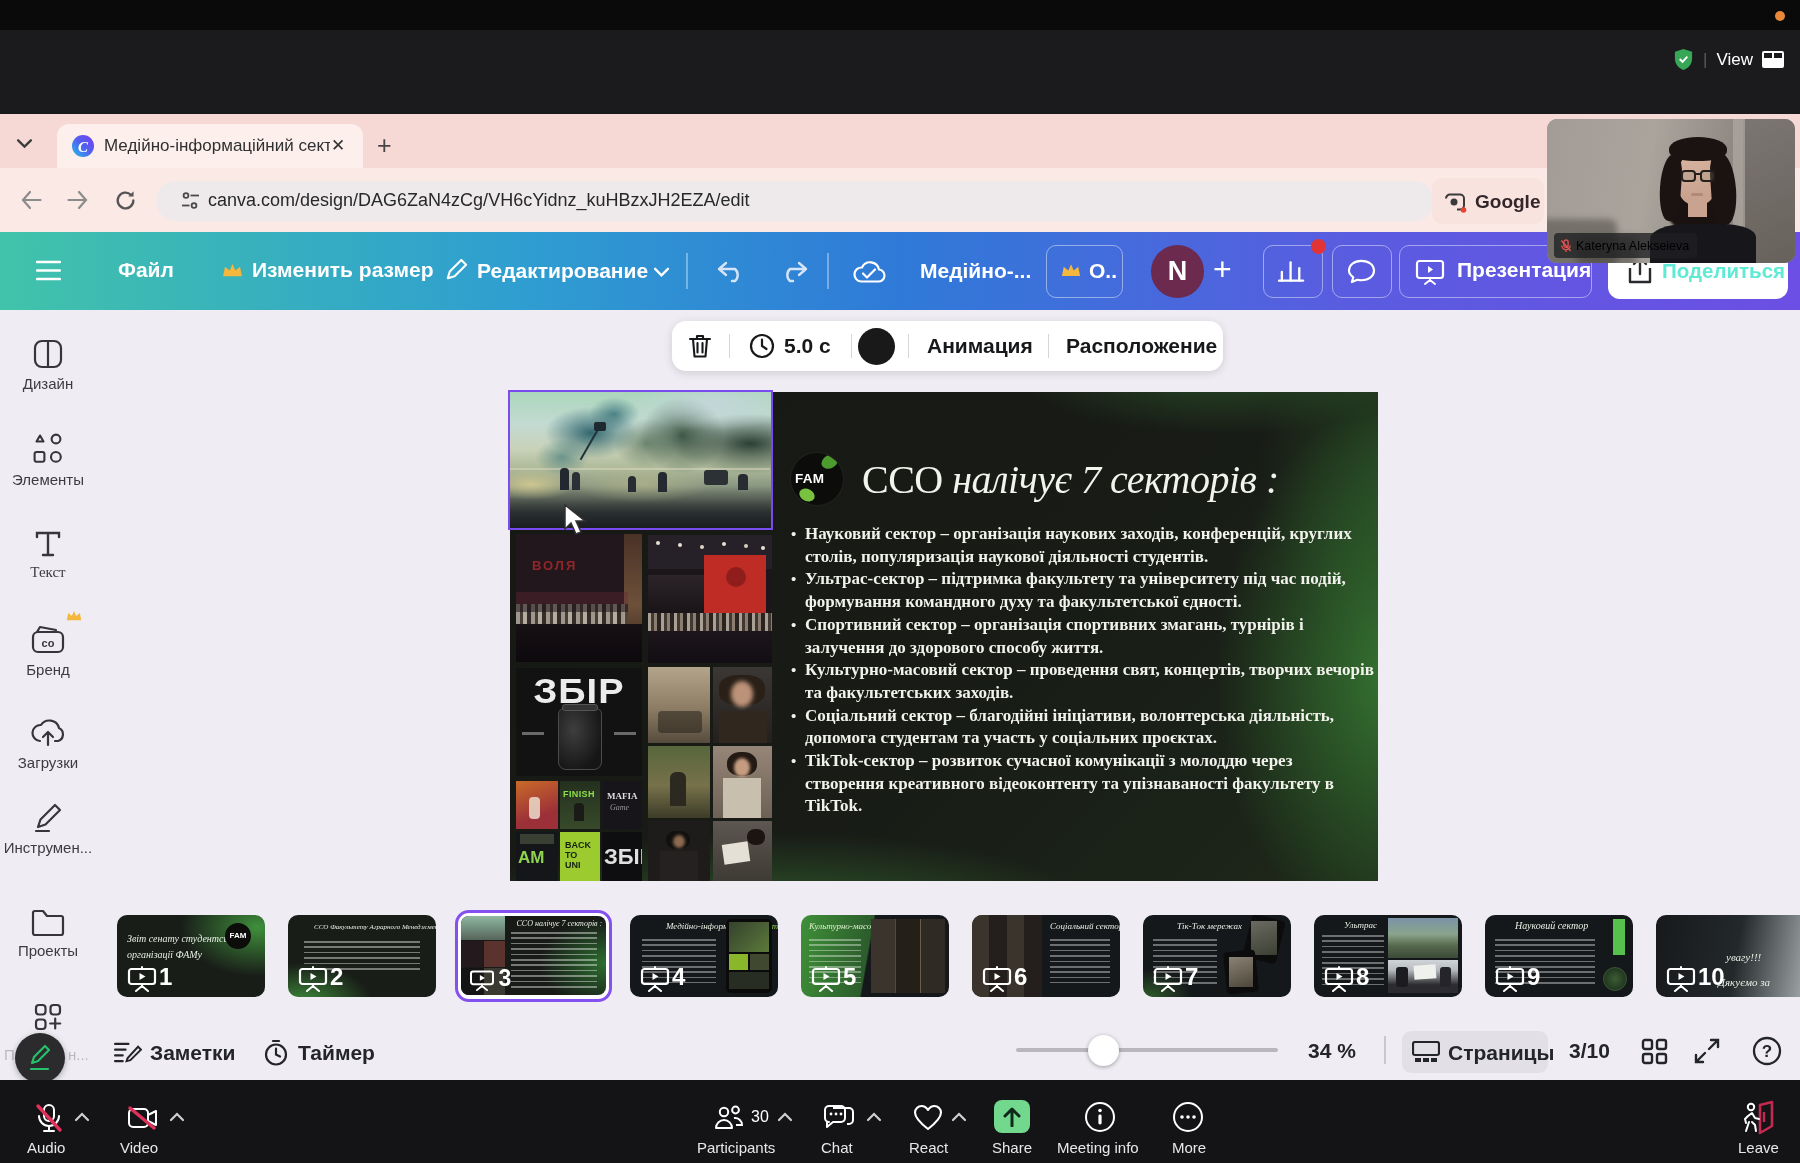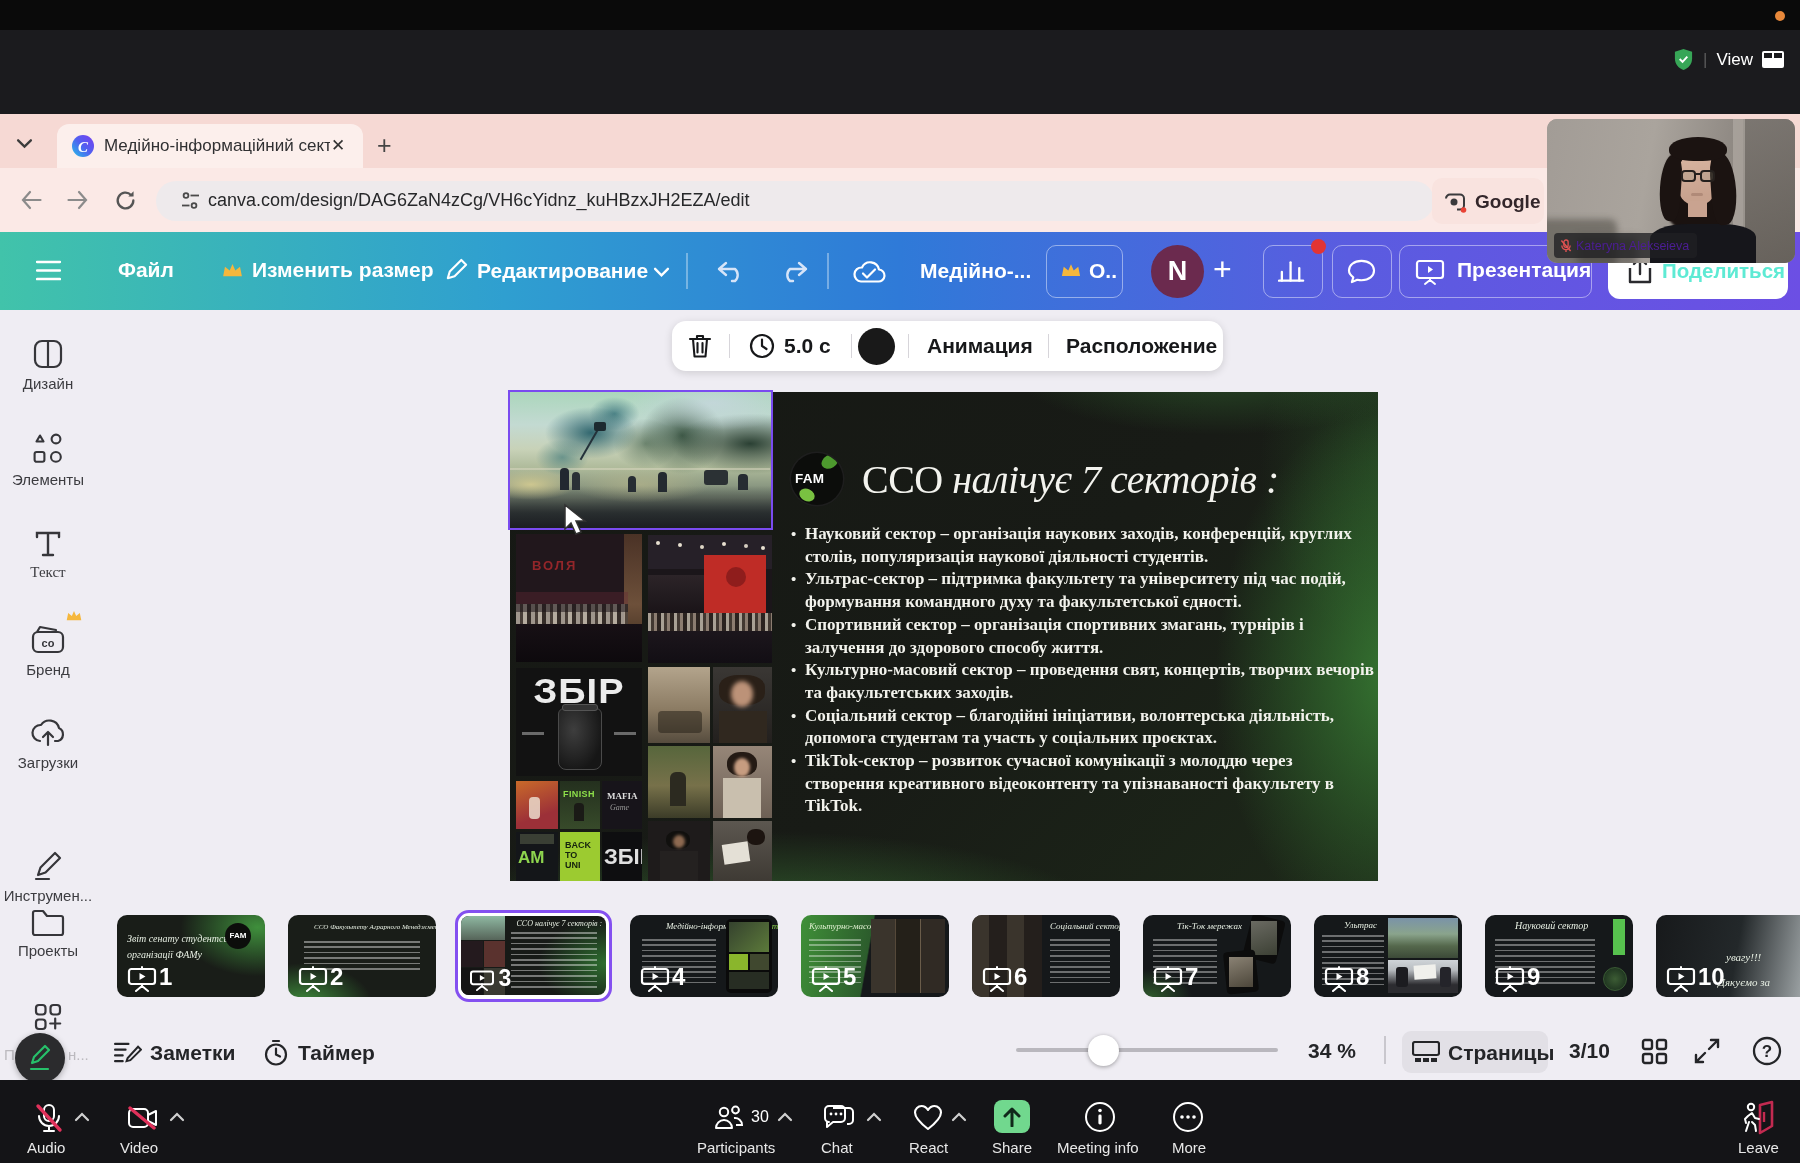--- a/index.html
+++ b/index.html
@@ -209,21 +209,21 @@
     </svg>
   <div class="lbl">Бренд</div>
 </div>
 <div class="sideitem" style="left:0; top:717px;">
   <svg width="36" height="32" viewBox="0 0 36 32" style="margin:0 auto;">
       <path d="M10 24a8 8 0 0 1 1-16 10 10 0 0 1 18 3 7 7 0 0 1-1 13h-3" fill="none" stroke="#36363a" stroke-width="2.2" stroke-linejoin="round" stroke-linecap="round"></path>
       <path d="M18 28V16M13 20l5-5 5 5" stroke="#36363a" stroke-width="2.2" fill="none" stroke-linecap="round" stroke-linejoin="round"></path>
     </svg>
   <div class="lbl">Загрузки</div>
 </div>
-<div class="sideitem" style="left:0; top:848px;">
+<div class="sideitem" style="left:0; top:800px;">
   <svg width="34" height="34" viewBox="0 0 34 34" style="margin:0 auto;">
       <path d="M7 27l2.5-7.5L24 5l5 5L14.5 24.5 7 27z" fill="none" stroke="#36363a" stroke-width="2.2" stroke-linejoin="round"></path>
       <path d="M5 31h13" stroke="#36363a" stroke-width="2.2" stroke-linecap="round"></path>
     </svg>
   <div class="lbl">Инструмен...</div>
 </div>
 <div class="sideitem" style="left:0; top:907px;">
   <svg width="34" height="30" viewBox="0 0 34 30" style="margin:0 auto;">
       <path d="M2 26V6a2 2 0 0 1 2-2h8l4 5h14a2 2 0 0 1 2 2v15a2 2 0 0 1-2 2H4a2 2 0 0 1-2-2z" fill="none" stroke="#36363a" stroke-width="2.2" stroke-linejoin="round"></path>
     </svg>
@@ -678,15 +678,15 @@
   <div class="abs" style="left:148px; top:54px; width:6px; height:2px; background:#25201d;"></div>
 
   <div class="abs" style="left:144px; top:74px; width:12px; height:2.5px; background:#b08a78; border-radius:2px; filter:blur(.6px);"></div>
 
   <div class="abs" style="left:7px; top:114px; height:25px; background:rgba(32,32,34,.78); border-radius:4px; display:flex; align-items:center; padding:0 8px 0 6px; gap:4px;">
     <svg width="12" height="14" viewBox="0 0 13 15">
         <rect x="4.2" y="1" width="4.6" height="8" rx="2.3" fill="none" stroke="#e05252" stroke-width="1.5"></rect>
         <path d="M2 7a4.5 4.5 0 0 0 9 0M6.5 11.5V14" stroke="#e05252" stroke-width="1.5" fill="none"></path>
         <line x1="1.5" y1="1.5" x2="11.5" y2="13" stroke="#e05252" stroke-width="1.6"></line>
       </svg>
-    <span style="color:#4c1d95; font-size:12.5px;">Kateryna Alekseieva</span>
+    <span style="color:#000000; font-size:12.5px;">Kateryna Alekseieva</span>
   </div>
 </div>
 
 </body></html>

